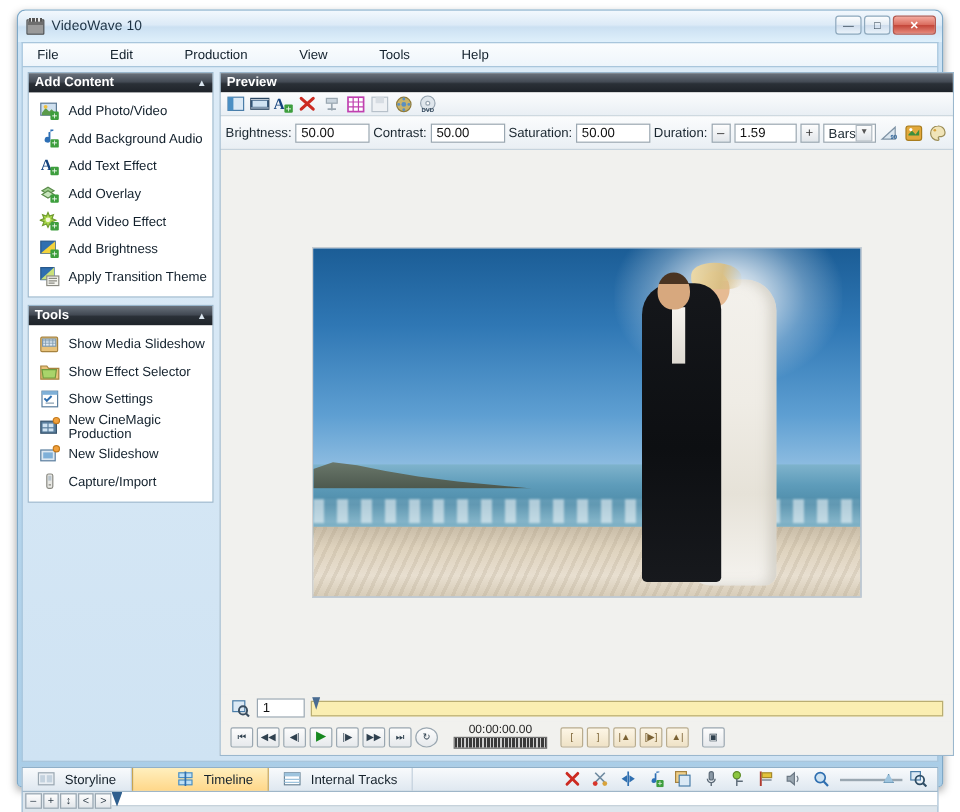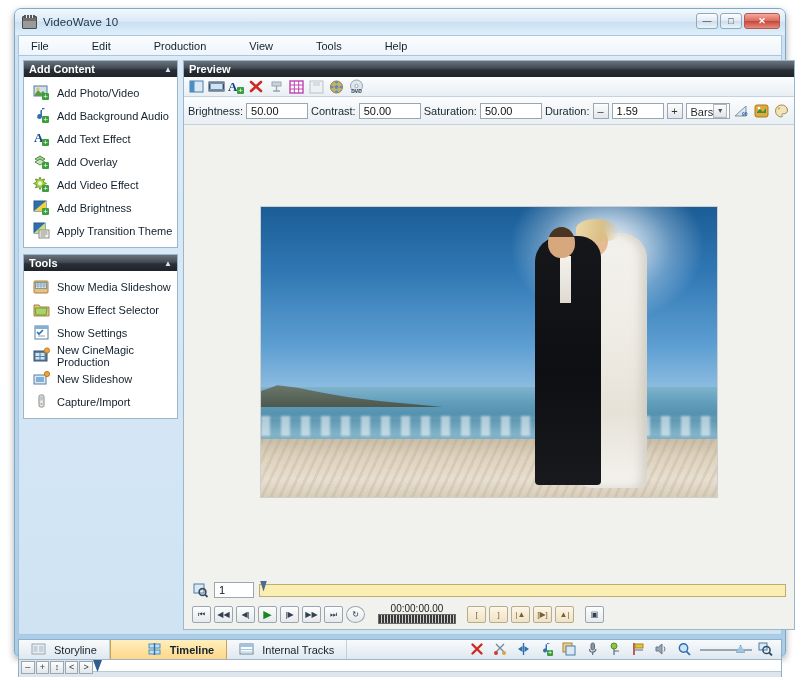--- a/index.html
+++ b/index.html
@@ -185,21 +185,21 @@
   .prod-wrap { margin: 4px 3px 0 3px; border:1px solid #8fb0c9; background:#eef3f8; }
   .prod-head {
     height:15px; padding-left:8px; display:flex; align-items:center;
     background: linear-gradient(to bottom,#6a727c 0%, #434a54 45%, #2a3037 55%, #1e2329 100%);
     color:#fff; font-weight:bold; font-size:10.5px;
   }
   .tabbar { height:20px; display:flex; align-items:stretch;
     background: linear-gradient(to bottom,#f8fafc,#dfe8f0); border-bottom:1px solid #9fb6c8; }
   .tab { display:flex; align-items:center; gap:6px; padding:0 12px; font-size:11px; color:#16222c;
     border-right:1px solid #c2d0dc; }
-  .tab.active { background: linear-gradient(to bottom,#ffefbe,#ffd789); font-weight:bold;
+  .tab.active { background: linear-gradient(to bottom,#ffefbe,#ffd789); font-weight:normal;
     border-left:1px solid #c9a44f; border-right:1px solid #c9a44f;padding-left:36px; }
   .tab-tools { display:flex; align-items:center; gap:6px; padding:0 6px; margin-left:auto; }
   .ruler-bar { height:25px; display:flex; background:#dde6ed; border-bottom:1px solid #a8bcca; }
   .zbtns { display:flex; align-items:flex-start; width:74px; flex:0 0 74px; gap:1px; padding:1px 0 0 2px; }
   .zb { width:14px; height:13px; border:1px solid #9aa7b1; background:linear-gradient(to bottom,#fdfdfd,#e2e6ea);
        font-size:9px; line-height:11px; text-align:center; color:#2c3a45; }
   .ruler { flex:1; position:relative; background:#dde6ed; }
   .ruler-top { position:absolute; left:0; right:0; top:0; height:12px; background:#fff; border-bottom:1px solid #b9c8d3; }
   .play-head { position:absolute; left:0; top:0; width:9px; height:12px; background:#2f5f8e;
      clip-path: polygon(0 0,100% 0,50% 100%); }

